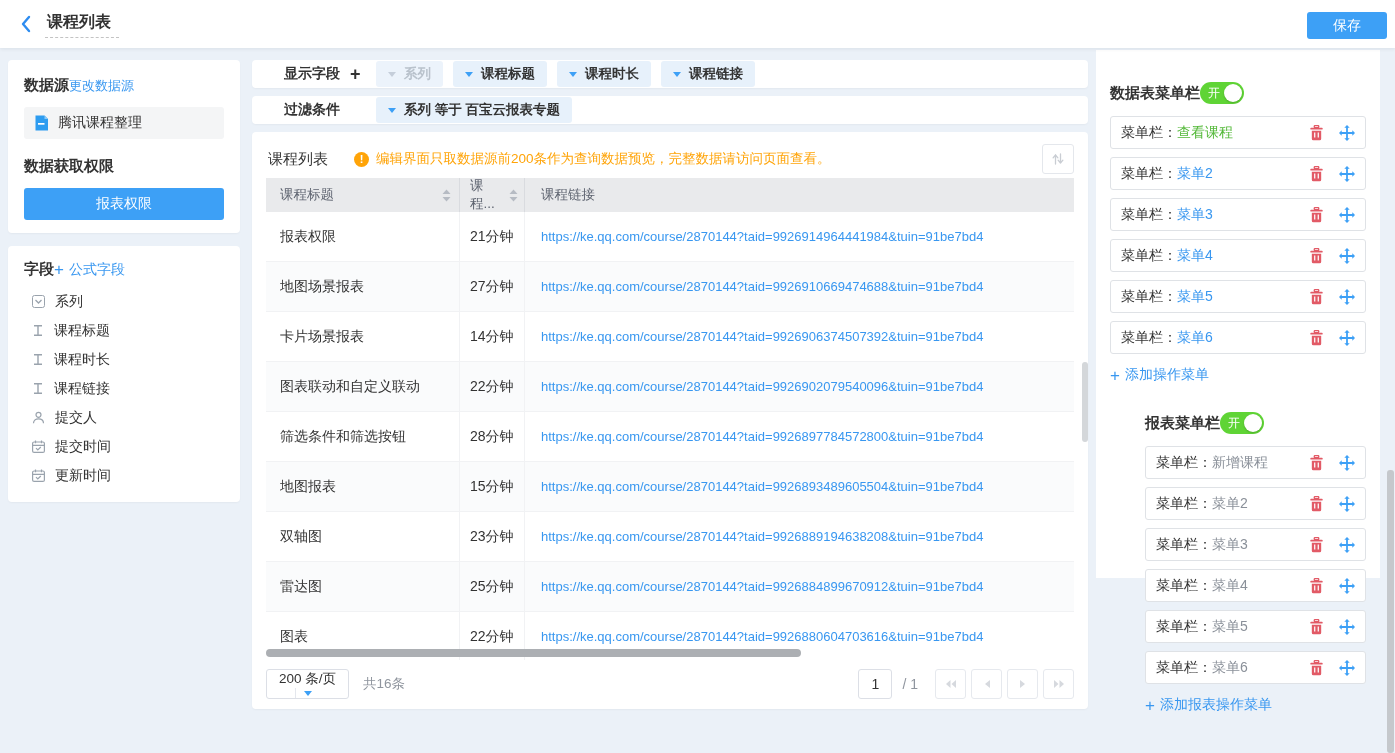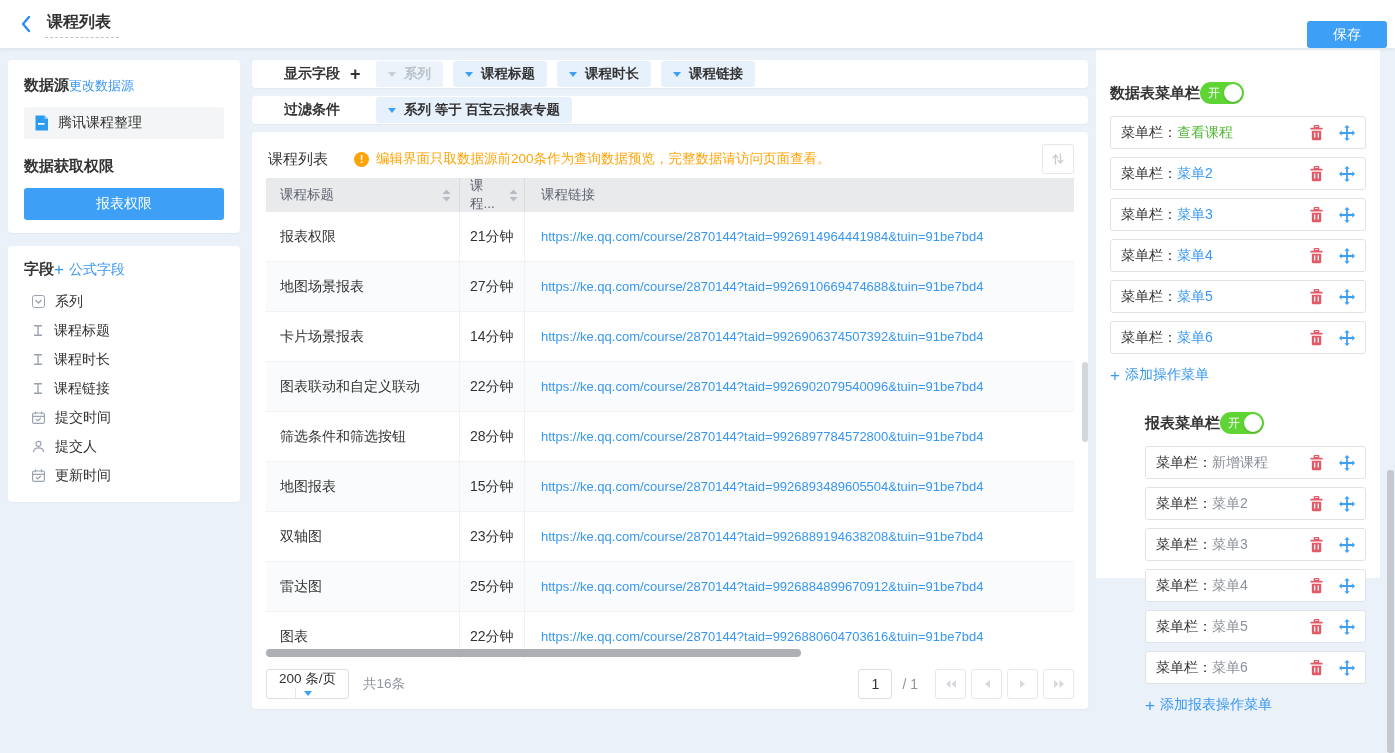--- a/index.html
+++ b/index.html
@@ -8,21 +8,21 @@
     font-family:"Liberation Sans","DejaVu Sans",sans-serif;
     background:#EBF1F8; color:#333; font-size:14px; position:relative;
   }
   .topbar {
     position:absolute; left:0; top:0; width:1395px; height:48px; background:#fff;
     box-shadow:0 1px 4px rgba(0,21,41,.08); display:flex; align-items:center; z-index:10;
   }
   .back-btn { margin-left:20px; cursor:pointer; display:flex; align-items:center; }
   .page-title { margin-left:14px; font-size:16px; font-weight:bold; color:#333;
     border-bottom:1px dashed #c3c3c3; padding:2px 8px 4px 2px; }
-  .save-btn { position:absolute; right:8px; top:21px; width:80px; height:27px;
+  .save-btn { position:absolute; right:8px; top:12px; width:80px; height:27px;
     background:var(--accent,#3DA0F6); color:#fff; border:none; border-radius:3px;
     font-size:14px; cursor:pointer; font-family:inherit; }
 
   .panel { background:#fff; border-radius:4px; box-shadow:0 1px 2px rgba(0,0,0,.04); }
 
   
   .left-col { position:absolute; left:8px; top:60px; width:232px; }
   .p-datasource { padding:16px; height:173px; margin-bottom:13px; }
   .sec-head { display:flex; align-items:center; }
   .sec-head h3 { font-size:15px; color:#333; }
@@ -198,35 +198,35 @@
           <svg width="12" height="13" viewBox="0 0 12 13">
             <path d="M2 1.7 h8 M6 1.7 v9.6 M2 11.3 h8" stroke="#9AA3AD" stroke-width="1.4" fill="none"></path>
           </svg>
 
           <span>课程链接</span>
         </li>
 
         <li>
 
           <svg width="13" height="13" viewBox="0 0 13 13">
+            <circle cx="6.5" cy="3.8" r="2.5" fill="none" stroke="#9AA3AD" stroke-width="1.2"></circle>
+            <path d="M1.5 12.3 c0-3 2.2-4.5 5-4.5 s5 1.5 5 4.5" fill="none" stroke="#9AA3AD" stroke-width="1.2"></path>
+          </svg>
+
+          <span>提交人</span>
+        </li>
+
+        <li>
+
+          <svg width="13" height="13" viewBox="0 0 13 13">
             <rect x="0.6" y="2" width="11.8" height="10.4" rx="1.5" fill="none" stroke="#9AA3AD" stroke-width="1.2"></rect>
             <path d="M3.5 0.4 v2.8 M9.5 0.4 v2.8 M0.6 5.3 h11.8" stroke="#9AA3AD" stroke-width="1.2"></path>
             <path d="M4 8.2 l1.8 1.8 l3-3" stroke="#9AA3AD" stroke-width="1.2" fill="none"></path>
           </svg>
           <span>提交时间</span>
-        </li>
-
-        <li>
-
-          <svg width="13" height="13" viewBox="0 0 13 13">
-            <circle cx="6.5" cy="3.8" r="2.5" fill="none" stroke="#9AA3AD" stroke-width="1.2"></circle>
-            <path d="M1.5 12.3 c0-3 2.2-4.5 5-4.5 s5 1.5 5 4.5" fill="none" stroke="#9AA3AD" stroke-width="1.2"></path>
-          </svg>
-
-          <span>提交人</span>
         </li>
 
         <li>
 
           <svg width="13" height="13" viewBox="0 0 13 13">
             <rect x="0.6" y="2" width="11.8" height="10.4" rx="1.5" fill="none" stroke="#9AA3AD" stroke-width="1.2"></rect>
             <path d="M3.5 0.4 v2.8 M9.5 0.4 v2.8 M0.6 5.3 h11.8" stroke="#9AA3AD" stroke-width="1.2"></path>
             <path d="M4 8.2 l1.8 1.8 l3-3" stroke="#9AA3AD" stroke-width="1.2" fill="none"></path>
           </svg>
           <span>更新时间</span>

